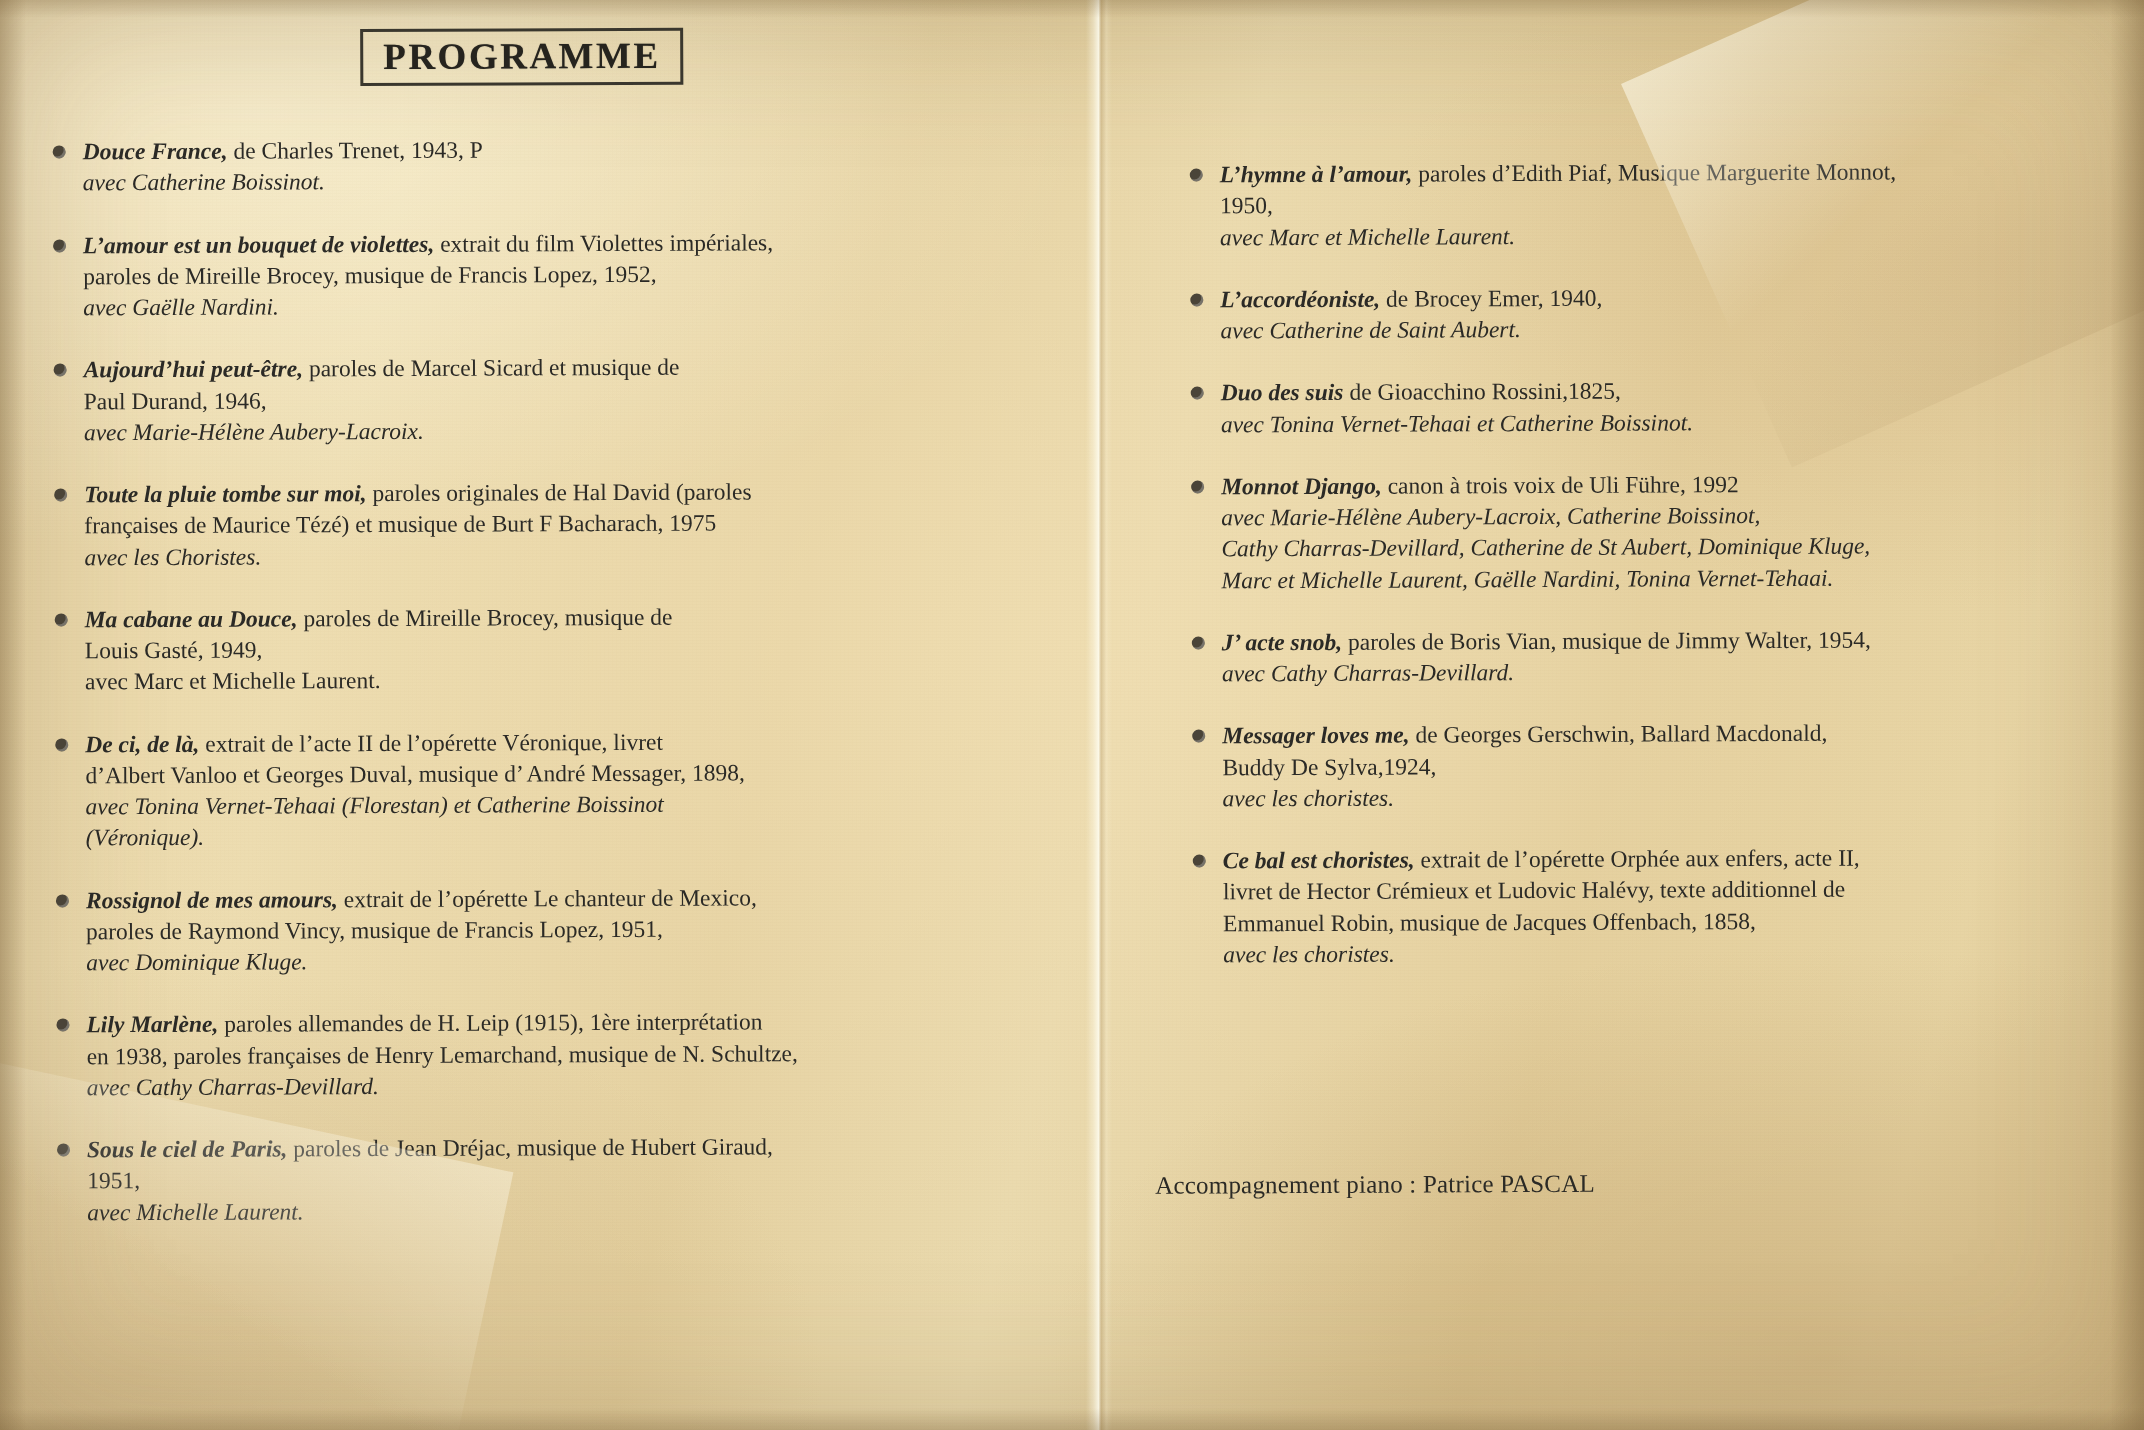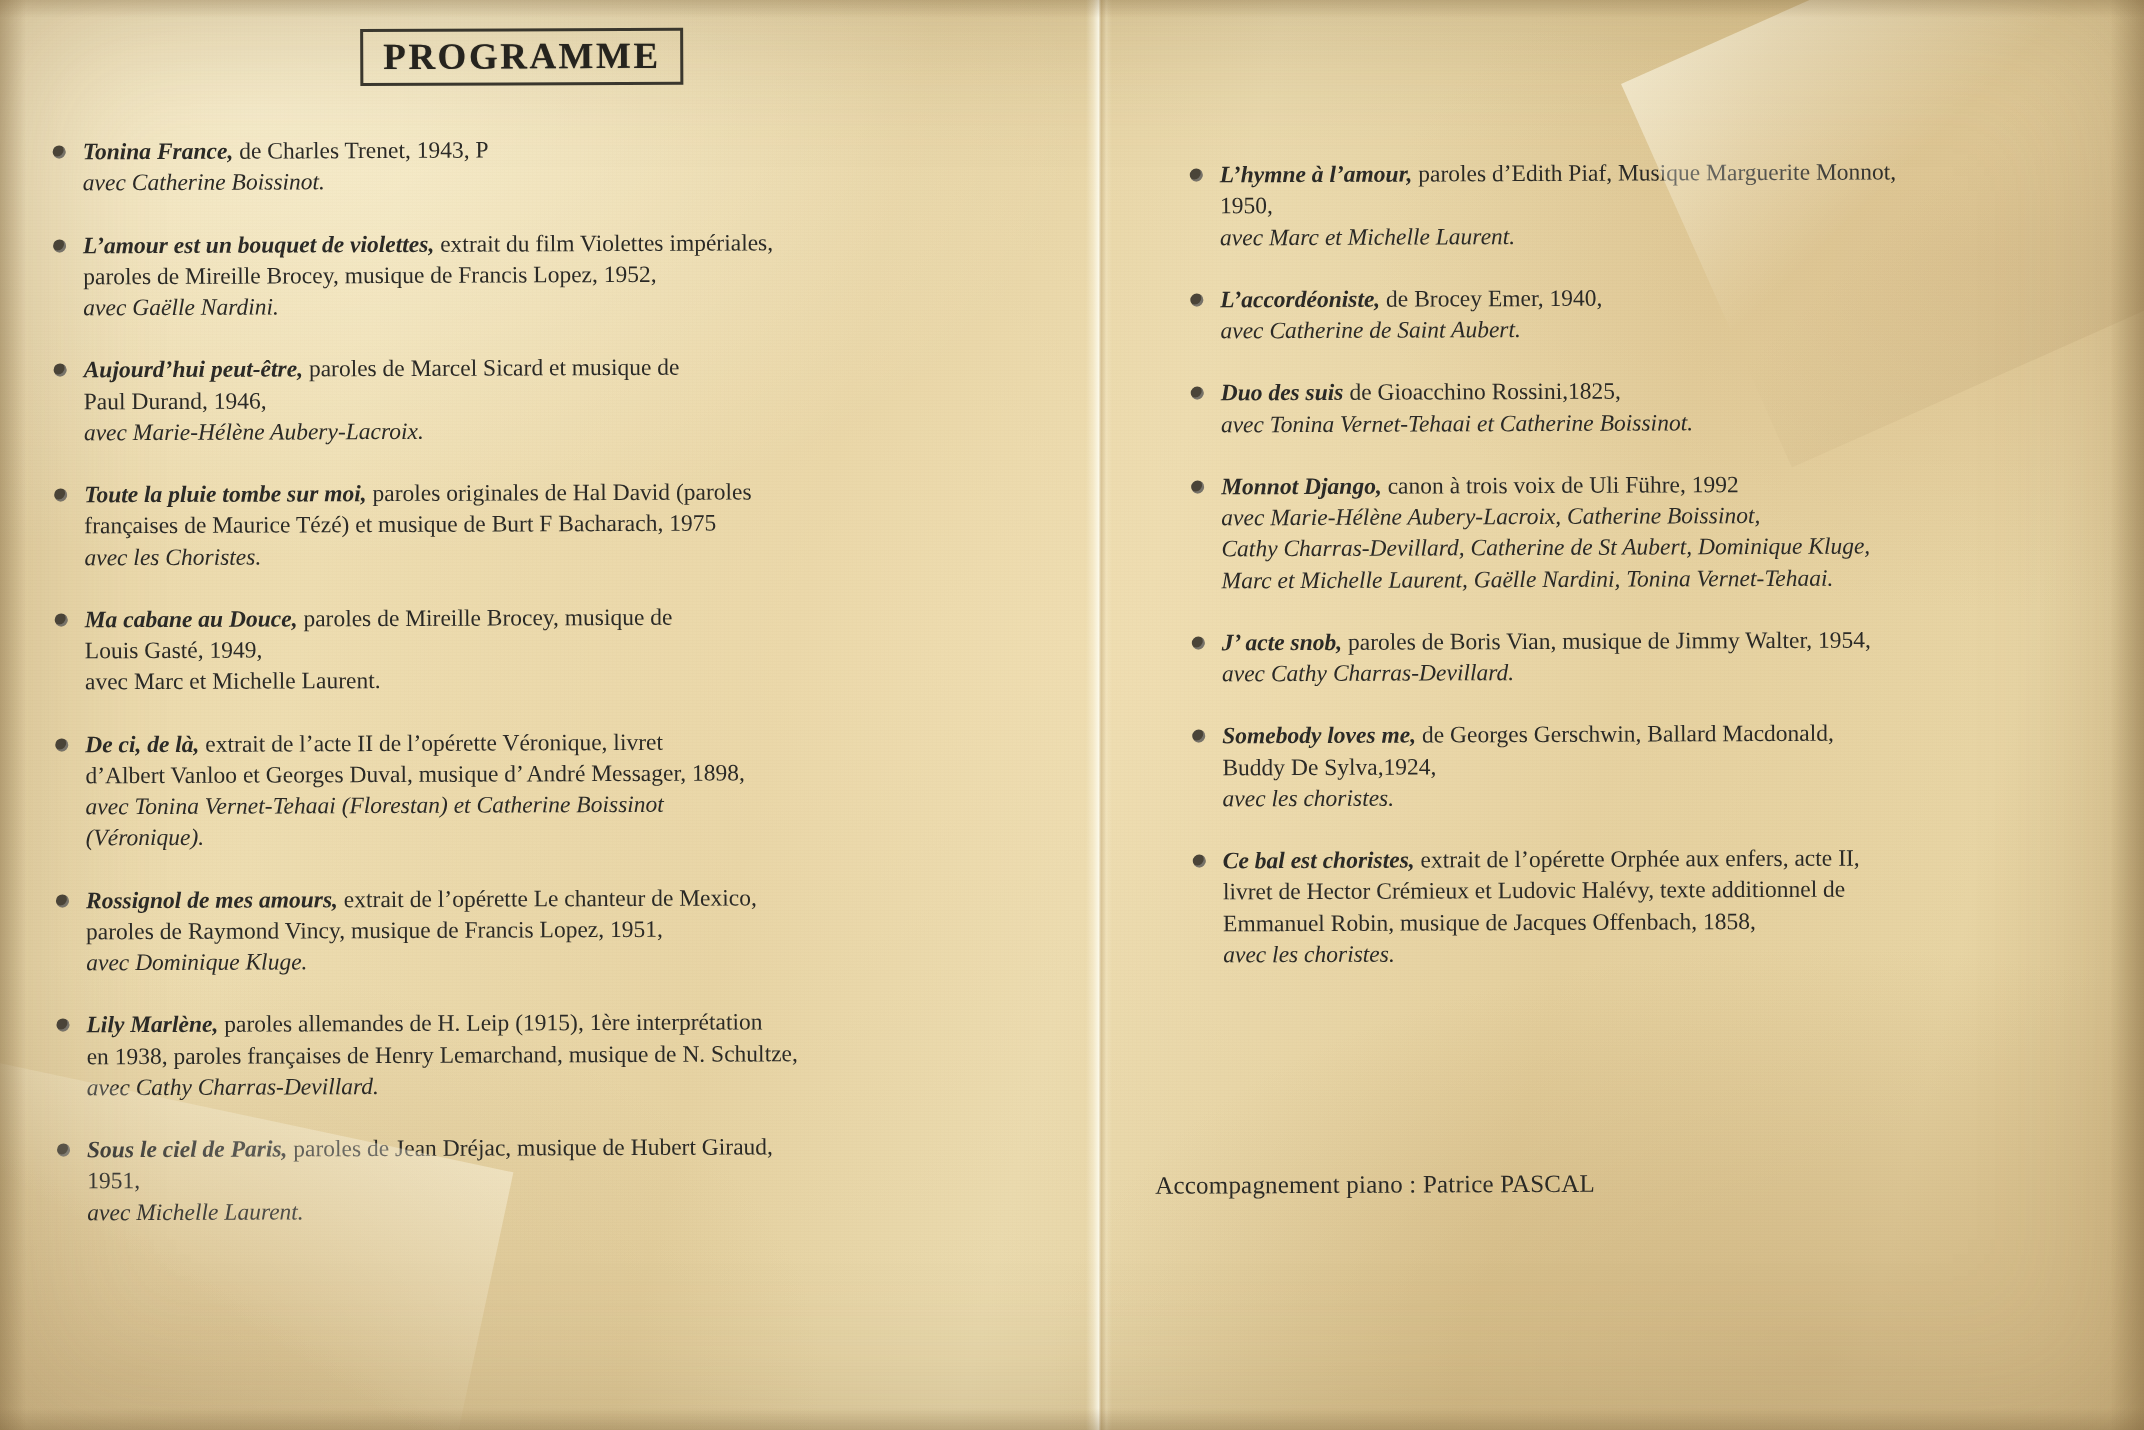--- a/index.html
+++ b/index.html
@@ -184,21 +184,21 @@
   <div id="skew">
     <div id="content">
 
       <div class="title-wrap">
         <div class="title-box">PROGRAMME</div>
       </div>
 
       <div class="col col-left">
           <div class="entry">
             <span class="bullet"></span>
-            <span class="line"><span class="t">Tonina France,</span><span> de Charles Trenet, 1943, P</span></span>
+            <span class="line"><span class="t">Douce France,</span><span> de Charles Trenet, 1943, P</span></span>
             <span class="line avec">avec Catherine Boissinot.</span>
           </div>
           <div class="entry">
             <span class="bullet"></span>
             <span class="line"><span class="t">L’amour est un bouquet de violettes,</span><span> extrait du film Violettes impériales,</span></span>
             <span class="line">paroles de Mireille Brocey, musique de Francis Lopez, 1952,</span>
             <span class="line avec">avec Gaëlle Nardini.</span>
           </div>
           <div class="entry">
             <span class="bullet"></span>
@@ -268,21 +268,21 @@
             <span class="line avec">Cathy Charras-Devillard, Catherine de St Aubert, Dominique Kluge,</span>
             <span class="line avec">Marc et Michelle Laurent, Gaëlle Nardini, Tonina Vernet-Tehaai.</span>
           </div>
           <div class="entry">
             <span class="bullet"></span>
             <span class="line"><span class="t">J’ acte snob,</span><span> paroles de Boris Vian, musique de Jimmy Walter, 1954,</span></span>
             <span class="line avec">avec Cathy Charras-Devillard.</span>
           </div>
           <div class="entry">
             <span class="bullet"></span>
-            <span class="line"><span class="t">Somebody loves me,</span><span>  de Georges Gerschwin, Ballard Macdonald,</span></span>
+            <span class="line"><span class="t">Messager loves me,</span><span>  de Georges Gerschwin, Ballard Macdonald,</span></span>
             <span class="line">Buddy De Sylva,1924,</span>
             <span class="line avec">avec  les choristes.</span>
           </div>
           <div class="entry">
             <span class="bullet"></span>
             <span class="line"><span class="t">Ce bal est choristes,</span><span> extrait de l’opérette Orphée aux enfers, acte II,</span></span>
             <span class="line">livret  de Hector Crémieux et Ludovic Halévy, texte additionnel de</span>
             <span class="line">Emmanuel Robin, musique de Jacques Offenbach, 1858,</span>
             <span class="line avec">avec les choristes.</span>
           </div>

